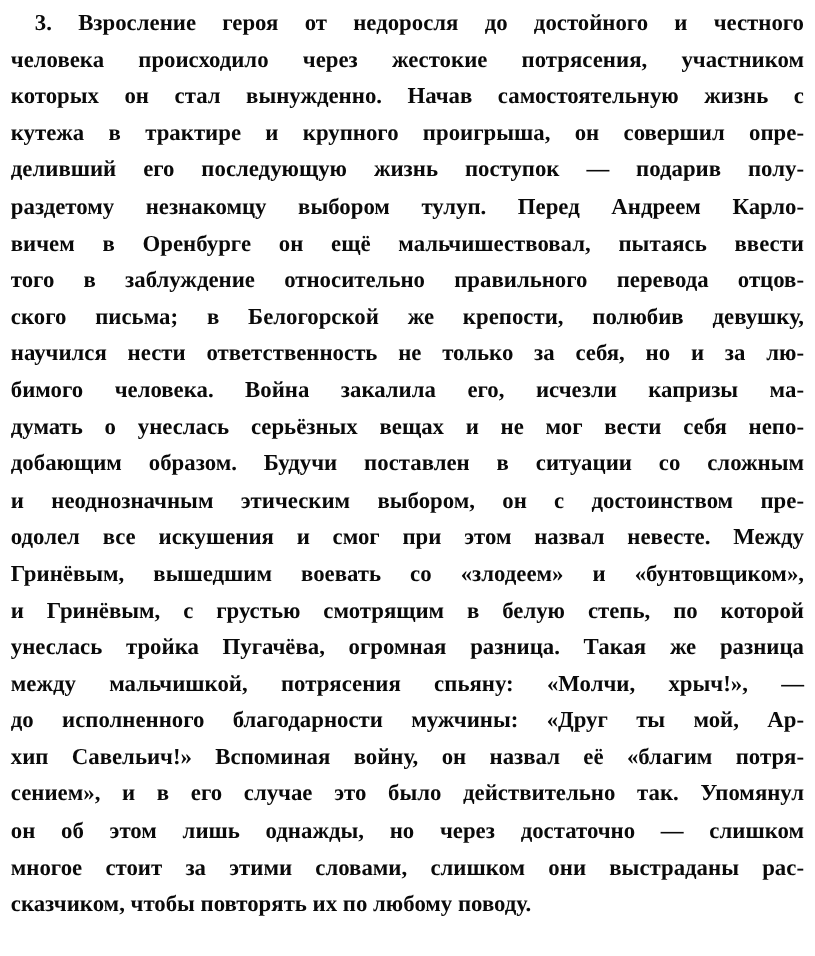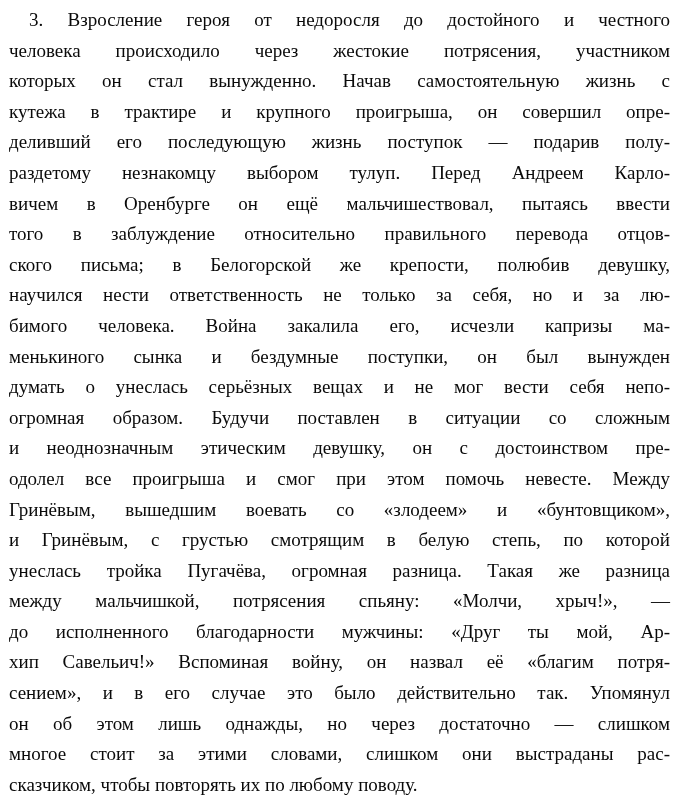--- a/index.html
+++ b/index.html
@@ -12,20 +12,21 @@
     width: 679px;
     height: 797px;
     overflow: hidden;
     background: #ffffff;
     color: #0a0a0a;
     font-family: "Liberation Serif", "DejaVu Serif", serif;
     font-size: 19px;
     line-height: 30.6px;
     padding: 5px 9px 15px 9px;
     box-sizing: border-box;
+    font-weight: bold;
   }
   .line {
     text-align: justify;
     text-align-last: justify;
     height: 30.6px;
     overflow: visible;
   }
   .line.first {
     text-indent: 20px;
   }
@@ -42,25 +43,24 @@
   <div class="line">человека происходило через жестокие потрясения, участником</div>
   <div class="line">которых он стал вынужденно. Начав самостоятельную жизнь с</div>
   <div class="line">кутежа в трактире и крупного проигрыша, он совершил опре-</div>
   <div class="line">деливший его последующую жизнь поступок — подарив полу-</div>
   <div class="line">раздетому незнакомцу выбором тулуп. Перед Андреем Карло-</div>
   <div class="line">вичем в Оренбурге он ещё мальчишествовал, пытаясь ввести</div>
   <div class="line">того в заблуждение относительно правильного перевода отцов-</div>
   <div class="line">ского письма; в Белогорской же крепости, полюбив девушку,</div>
   <div class="line">научился нести ответственность не только за себя, но и за лю-</div>
   <div class="line">бимого человека. Война закалила его, исчезли капризы ма-</div>
-  <div class="line">менькиного сынка и бездумные поступки, он был вынужден</div>
   <div class="line">думать о унеслась серьёзных вещах и не мог вести себя непо-</div>
-  <div class="line">огромная образом. Будучи поставлен в ситуации со сложным</div>
-  <div class="line">и неоднозначным этическим девушку, он с достоинством пре-</div>
-  <div class="line">одолел все проигрыша и смог при этом помочь невесте. Между</div>
+  <div class="line">добающим образом. Будучи поставлен в ситуации со сложным</div>
+  <div class="line">и неоднозначным этическим выбором, он с достоинством пре-</div>
+  <div class="line">одолел все искушения и смог при этом назвал невесте. Между</div>
   <div class="line">Гринёвым, вышедшим воевать со «злодеем» и «бунтовщиком»,</div>
   <div class="line">и Гринёвым, с грустью смотрящим в белую степь, по которой</div>
   <div class="line">унеслась тройка Пугачёва, огромная разница. Такая же разница</div>
   <div class="line">между мальчишкой, потрясения спьяну: «Молчи, хрыч!», —</div>
   <div class="line">до исполненного благодарности мужчины: «Друг ты мой, Ар-</div>
   <div class="line">хип Савельич!» Вспоминая войну, он назвал её «благим потря-</div>
   <div class="line">сением», и в его случае это было действительно так. Упомянул</div>
   <div class="line">он об этом лишь однажды, но через достаточно — слишком</div>
   <div class="line">многое стоит за этими словами, слишком они выстраданы рас-</div>
   <div class="line last">сказчиком, чтобы повторять их по любому поводу.</div>

